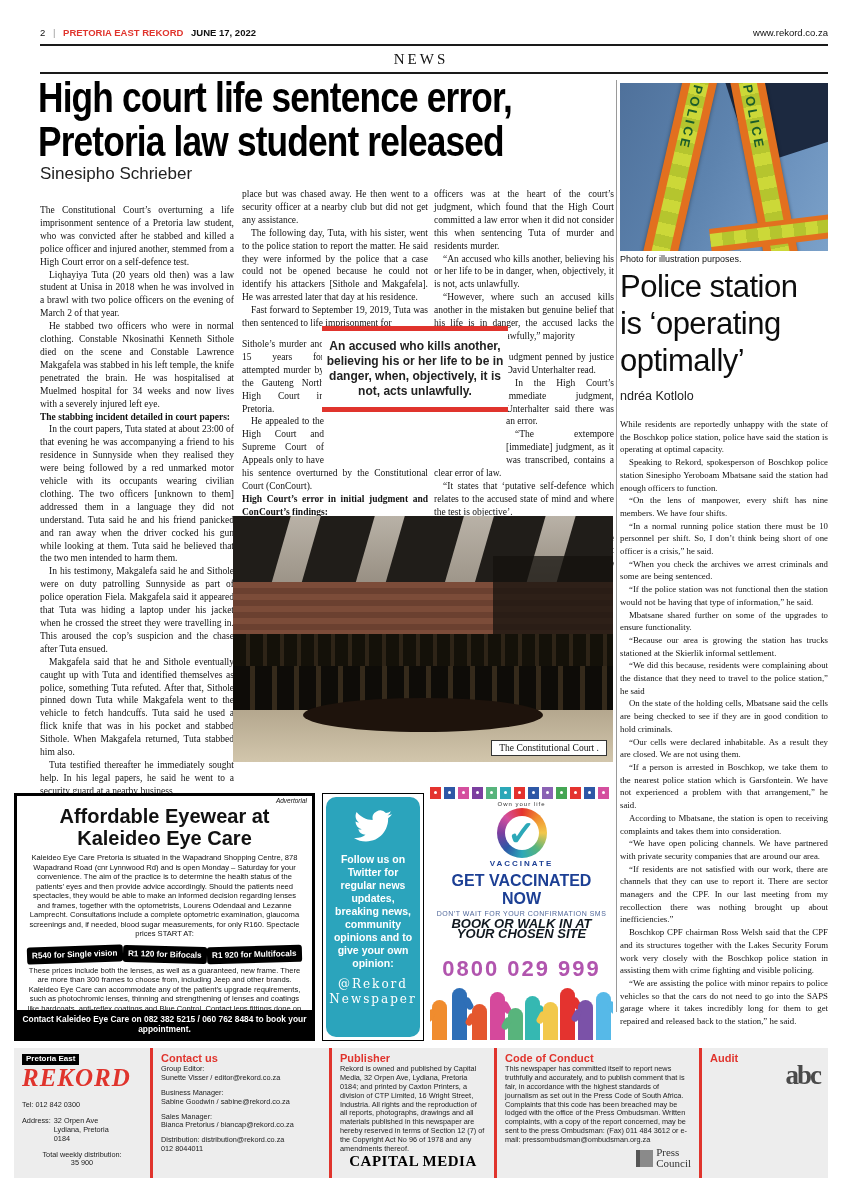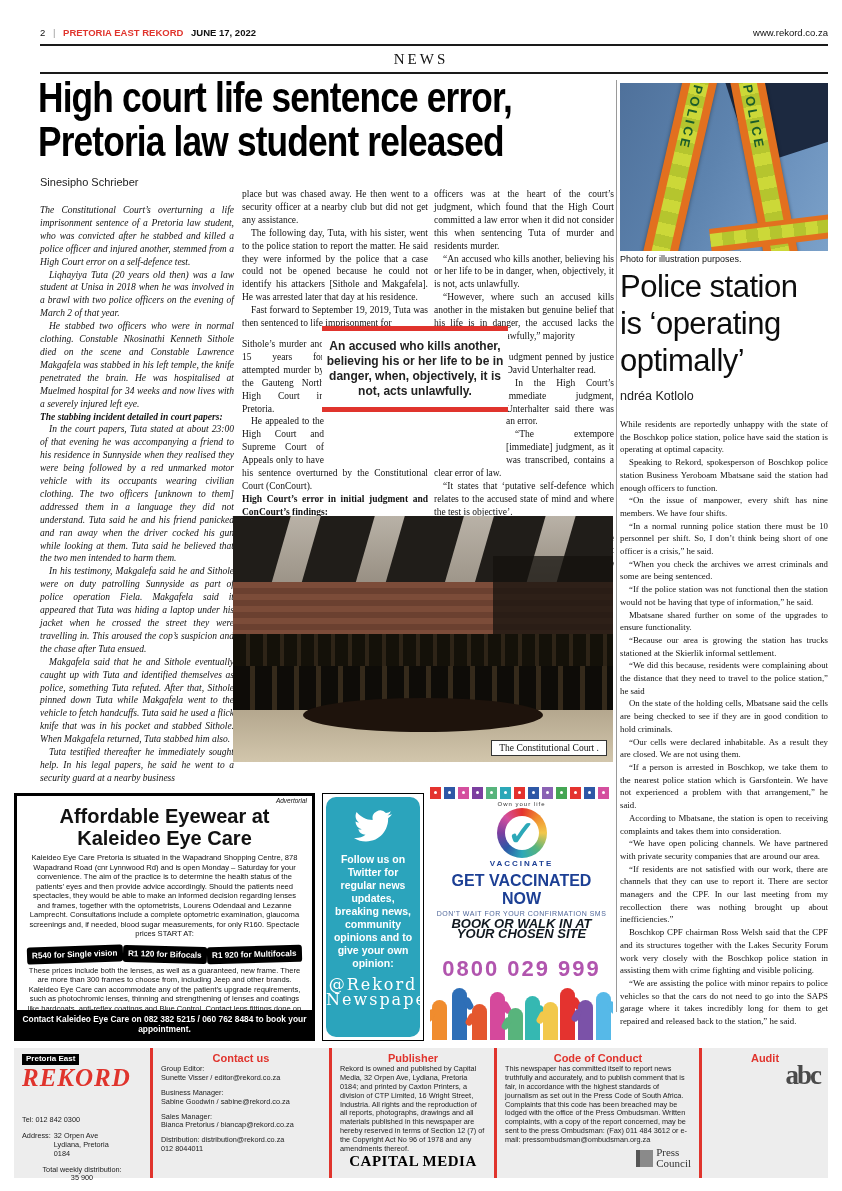--- a/index.html
+++ b/index.html
@@ -11,27 +11,27 @@
   .mast-left span{margin-right:5px;}
   .mast-red{color:#e0342d;font-weight:bold;text-align:center;}
   .mast-bold{font-weight:bold;}
   .hr1{position:absolute;top:44px;left:40px;width:788px;height:2px;background:#1a1a1a;}
   .news{position:absolute;top:51px;left:0;width:842px;text-align:center;font-size:15px;letter-spacing:3px;}
   .hr2{position:absolute;top:72px;left:40px;width:788px;height:2px;background:#1a1a1a;}
   
   .headline{position:absolute;left:38px;top:76px;width:580px;font-family:"Liberation Sans",sans-serif;
             font-weight:900;font-size:42px;line-height:44px;letter-spacing:-1px;color:#000;
             transform:scaleX(0.84);transform-origin:left top;white-space:nowrap;}
-  .byline-main{position:absolute;left:40px;top:176px;font-family:"Liberation Sans",sans-serif;font-size:11px;color:#222;}
+  .byline-main{position:absolute;left:40px;top:164px;font-family:"Liberation Sans",sans-serif;font-size:17px;color:#222;}
   
   .col{position:absolute;font-size:9.5px;line-height:12.9px;text-align:justify;}
   .col p{margin:0;text-indent:9px;}
   .col p.noindent{text-indent:0;margin-top:8px;}
   .col p.subhead{font-weight:bold;text-indent:0;}
-  #col1{left:40px;top:196px;width:194px;font-style:italic;}
+  #col1{left:40px;top:196px;width:194px;}
   #col2{left:242px;top:180px;width:186px;}
   #col3{left:434px;top:180px;width:180px;}
   .pq-gap-r{float:right;width:104px;height:122px;}
   .pq-gap-l{float:left;width:72px;height:108px;}
   
   .pullquote{position:absolute;left:322px;top:326px;width:182px;z-index:4;background:#fff;
              border-top:5px solid #e0342d;border-bottom:5px solid #e0342d;padding:8px 2px;
              font-family:"Liberation Sans",sans-serif;font-size:12px;font-weight:bold;line-height:15px;
              text-align:center;color:#222;}
   
@@ -87,21 +87,21 @@
   .eye-hours{font-size:9.5px;}
   .eye-bar{position:absolute;bottom:0;left:0;right:0;background:#000;color:#fff;
            font-size:8.4px;font-weight:bold;padding:4px 1px;}
   
   .ad-tw{position:absolute;left:322px;top:793px;width:102px;height:248px;border:1px solid #000;background:#fff;
          padding:3px;z-index:5;box-sizing:border-box;}
   .tw-inner{background:#2ba4bc;border-radius:10px;height:100%;color:#fff;text-align:center;
             font-family:"Liberation Sans",sans-serif;overflow:hidden;}
   .tw-bird{margin-top:10px;}
   .tw-text{font-size:10.5px;font-weight:bold;line-height:13px;padding:0 5px;margin-top:4px;}
-  .tw-handle{margin-top:7px;font-family:"DejaVu Serif",serif;font-size:16px;letter-spacing:2px;line-height:15px;text-align:center;}
+  .tw-handle{margin-top:7px;font-family:"DejaVu Serif",serif;font-size:12px;letter-spacing:2px;line-height:15px;text-align:center;}
   
   .ad-vax{position:absolute;left:430px;top:787px;width:183px;height:253px;background:#fff;text-align:center;
           font-family:"Liberation Sans",sans-serif;z-index:5;overflow:hidden;}
   .bunting{display:flex;gap:3px;height:12px;overflow:hidden;}
   .flag{flex:0 0 11px;position:relative;}
   .flag::after{content:"";position:absolute;left:4px;top:4px;width:3px;height:3px;border-radius:50%;background:#fff;}
   .vax-own{font-size:6px;letter-spacing:1px;color:#333;margin-top:2px;}
   .vax-ring{width:50px;height:50px;border-radius:50%;margin:1px auto 0;position:relative;
             background:conic-gradient(#e4332f,#f08c2e,#f2c84b,#58b47c,#2ca8b8,#2e58a6,#7b3fa0,#d44f9e,#e4332f);}
   .vax-ring::before{content:"";position:absolute;inset:8px;background:#fff;border-radius:50%;}
@@ -122,25 +122,25 @@
   
   .footer{position:absolute;left:14px;top:1048px;width:814px;height:130px;display:flex;background:#ededed;
           font-family:"Liberation Sans",sans-serif;z-index:6;}
   .fsep{width:3px;background:#e0342d;flex:0 0 3px;}
   .fcol{padding:6px 8px;box-sizing:border-box;font-size:7.3px;line-height:8.9px;color:#222;}
   .fc1{flex:0 0 136px;text-align:left;}
   .fc2{flex:0 0 176px;}
   .fc3{flex:0 0 162px;}
   .fc4{flex:0 0 202px;}
   .fc5{flex:0 0 126px;}
-  .ftitle{color:#e0342d;font-size:11px;font-weight:600;margin-bottom:2px;text-align:center;}
+  .ftitle{color:#e0342d;font-size:11px;font-weight:600;margin-bottom:2px;}
   .fentry{margin-bottom:6px;}
   .pe-tab{display:inline-block;background:#000;color:#fff;font-size:8px;font-weight:bold;padding:1px 4px;}
   .rekord-logo{font-family:"Liberation Serif",serif;font-weight:900;font-size:25px;color:#e0342d;letter-spacing:1px;line-height:26px;font-style:italic;}
-  .fc1 .line{margin-top:25px;}
+  .fc1 .line{margin-top:10px;}
   .addr{display:flex;margin-top:7px;}
   .addr .lab{margin-right:3px;}
   .dist{margin-top:7px;text-align:center;}
   .capital{font-family:"Liberation Serif",serif;font-weight:900;font-size:15px;letter-spacing:.5px;
            text-align:center;margin-top:3px;color:#000;}
   .pc-logo{display:flex;justify-content:flex-end;align-items:center;margin-top:2px;}
   .pc-book{width:13px;height:17px;background:#8a8a8a;margin-right:3px;border-left:4px solid #555;}
   .pc-text{font-family:"Liberation Serif",serif;font-size:11px;line-height:11px;color:#333;}
   .abc-logo{font-family:"Liberation Serif",serif;font-weight:900;font-size:27px;letter-spacing:-2px;
             color:#4a4a4a;text-align:right;margin-top:8px;}
@@ -242,22 +242,22 @@
       <span class="ptxt">POLICE</span>
     </div>
     <div class="strap3"></div>
   </div>
   <div class="photo-cap">Photo for illustration purposes.</div>
 
   <div class="hl2">Police station is ‘operating optimally’</div>
   <div class="byline2">ndréa Kotlolo</div>
   <div class="col" id="rcol">
       <p class="noindent">While residents are reportedly unhappy with the state of the Boschkop police station, police have said the station is operating at optimal capacity.</p>
-      <p>Speaking to Rekord, spokesperson of Boschkop police station Business Yeroboam Mbatsane said the station had enough officers to function.</p>
-      <p>“On the issue of manpower, every shift has nine members. We have four shifts.</p>
+      <p>Speaking to Rekord, spokesperson of Boschkop police station Sinesipho Yeroboam Mbatsane said the station had enough officers to function.</p>
+      <p>“On the lens of manpower, every shift has nine members. We have four shifts.</p>
       <p>“In a normal running police station there must be 10 personnel per shift. So, I don’t think being short of one officer is a crisis,” he said.</p>
       <p>“When you check the archives we arrest criminals and some are being sentenced.</p>
       <p>“If the police station was not functional then the station would not be having that type of information,” he said.</p>
       <p>Mbatsane shared further on some of the upgrades to ensure functionality.</p>
       <p>“Because our area is growing the station has trucks stationed at the Skierlik informal settlement.</p>
       <p>“We did this because, residents were complaining about the distance that they need to travel to the police station,” he said</p>
       <p>On the state of the holding cells, Mbatsane said the cells are being checked to see if they are in good condition to hold criminals.</p>
       <p>“Our cells were declared inhabitable. As a result they are closed. We are not using them.</p>
       <p>“If a person is arrested in Boschkop, we take them to the nearest police station which is Garsfontein. We have not experienced a problem with that arrangement,” he said.</p>
       <p>According to Mbatsane, the station is open to receiving complaints and takes them into consideration.</p>

